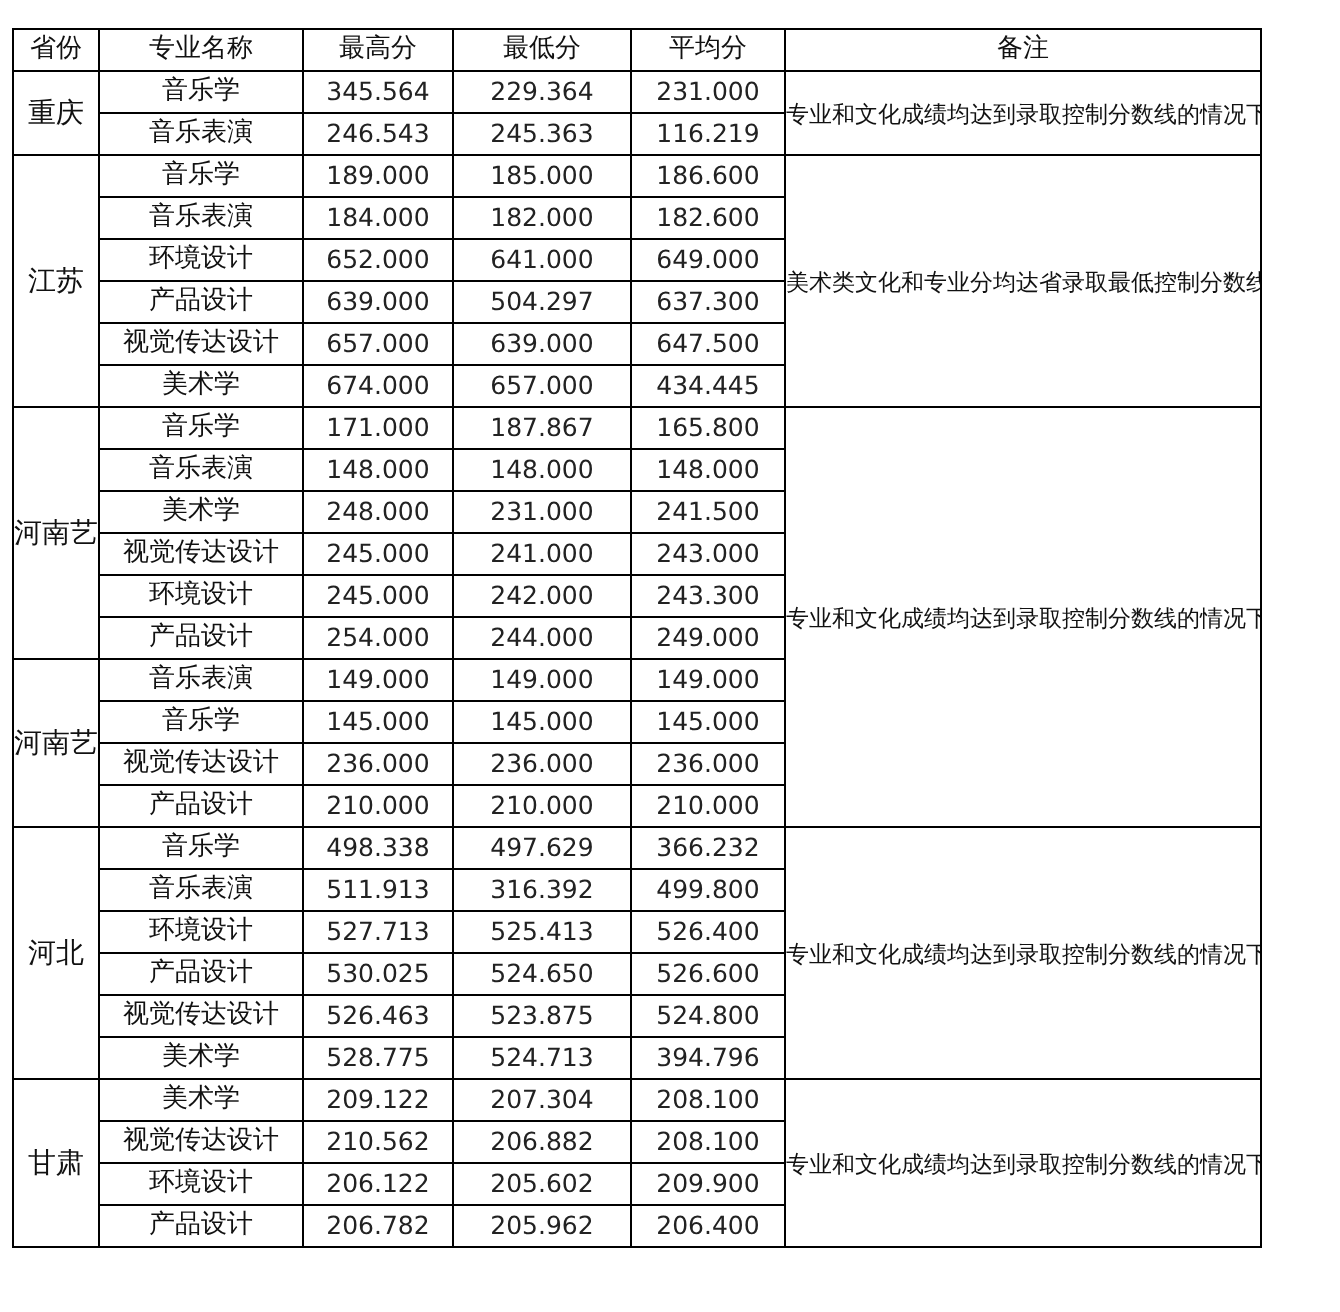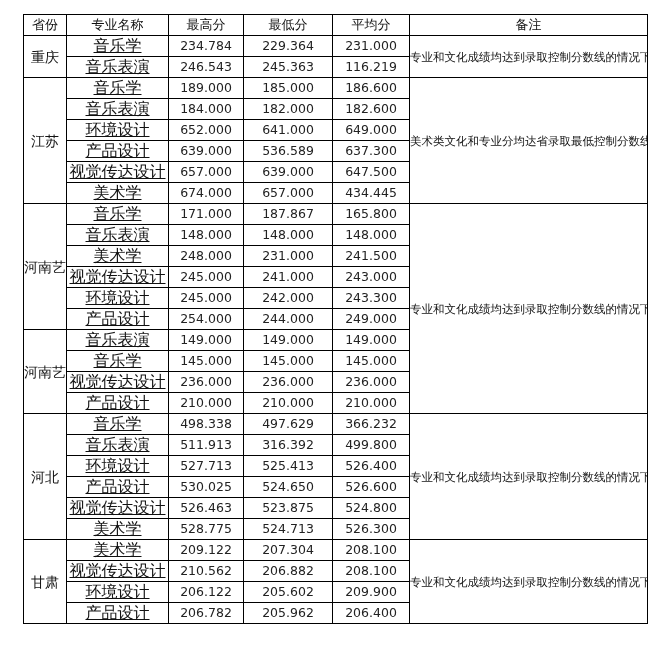--- a/index.html
+++ b/index.html
@@ -1,30 +1,30 @@
 <!DOCTYPE html>
 <html><head>
 <meta charset="utf-8">
 <style>
   html, body { margin: 0; padding: 0; background: #ffffff; }
   body { width: 670px; height: 656px; position: relative; overflow: hidden;
          font-family: "DejaVu Sans", "Liberation Sans", sans-serif; color: #111; }
   table.scores {
-    position: absolute; left: 23px; top: 14px;
+    position: absolute; left: 6px; top: 14px;
     border-collapse: collapse; table-layout: fixed;
     width: 624px;
   }
   table.scores td, table.scores th {
     border: 1px solid #000; padding: 0; text-align: center;
     vertical-align: middle; height: 20px; line-height: 20px;
     font-weight: normal; overflow: hidden; white-space: nowrap;
   }
   th { font-size: 13px; }
   td.prov { font-size: 14px; line-height: 19px; white-space: normal; }
-  td.major { font-size: 16px; text-decoration: underline; }
+  td.major { font-size: 13px; }
   td.num { font-size: 12.5px; color: #222; }
   td.note { font-size: 11.5px; line-height: 19px; white-space: normal; padding: 0 4px; text-align: center; }
   col.c0 { width: 43px; } col.c1 { width: 102px; } col.c2 { width: 75px; }
   col.c3 { width: 89px; } col.c4 { width: 77px; } col.c5 { width: 238px; }
 </style>
 </head>
 <body>
 
 <table class="scores">
   <colgroup>
@@ -43,21 +43,21 @@
       <th>最低分</th>
       <th>平均分</th>
       <th>备注</th>
     </tr>
   </thead>
   <tbody>
 
     <tr>
       <td class="prov" rowspan="2">重庆</td>
       <td class="major">音乐学</td>
-      <td class="num">234.784</td>
+      <td class="num">345.564</td>
       <td class="num">229.364</td>
       <td class="num">231.000</td>
       <td class="note" rowspan="2">专业和文化成绩均达到录取控制分数线的情况下，依据考生所报志愿，按音乐学专业成绩从高分到低分录取。</td>
     </tr>
     <tr>
       <td class="major">音乐表演</td>
       <td class="num">246.543</td>
       <td class="num">245.363</td>
       <td class="num">116.219</td>
     </tr>
@@ -78,21 +78,21 @@
     </tr>
     <tr>
       <td class="major">环境设计</td>
       <td class="num">652.000</td>
       <td class="num">641.000</td>
       <td class="num">649.000</td>
     </tr>
     <tr>
       <td class="major">产品设计</td>
       <td class="num">639.000</td>
-      <td class="num">536.589</td>
+      <td class="num">504.297</td>
       <td class="num">637.300</td>
     </tr>
     <tr>
       <td class="major">视觉传达设计</td>
       <td class="num">657.000</td>
       <td class="num">639.000</td>
       <td class="num">647.500</td>
     </tr>
     <tr>
       <td class="major">美术学</td>
@@ -195,21 +195,21 @@
     <tr>
       <td class="major">视觉传达设计</td>
       <td class="num">526.463</td>
       <td class="num">523.875</td>
       <td class="num">524.800</td>
     </tr>
     <tr>
       <td class="major">美术学</td>
       <td class="num">528.775</td>
       <td class="num">524.713</td>
-      <td class="num">526.300</td>
+      <td class="num">394.796</td>
     </tr>
 
     <tr>
       <td class="prov" rowspan="4">甘肃</td>
       <td class="major">美术学</td>
       <td class="num">209.122</td>
       <td class="num">207.304</td>
       <td class="num">208.100</td>
       <td class="note" rowspan="4">专业和文化成绩均达到录取控制分数线的情况下，依据考生志愿，按综合分录取。</td>
     </tr>

